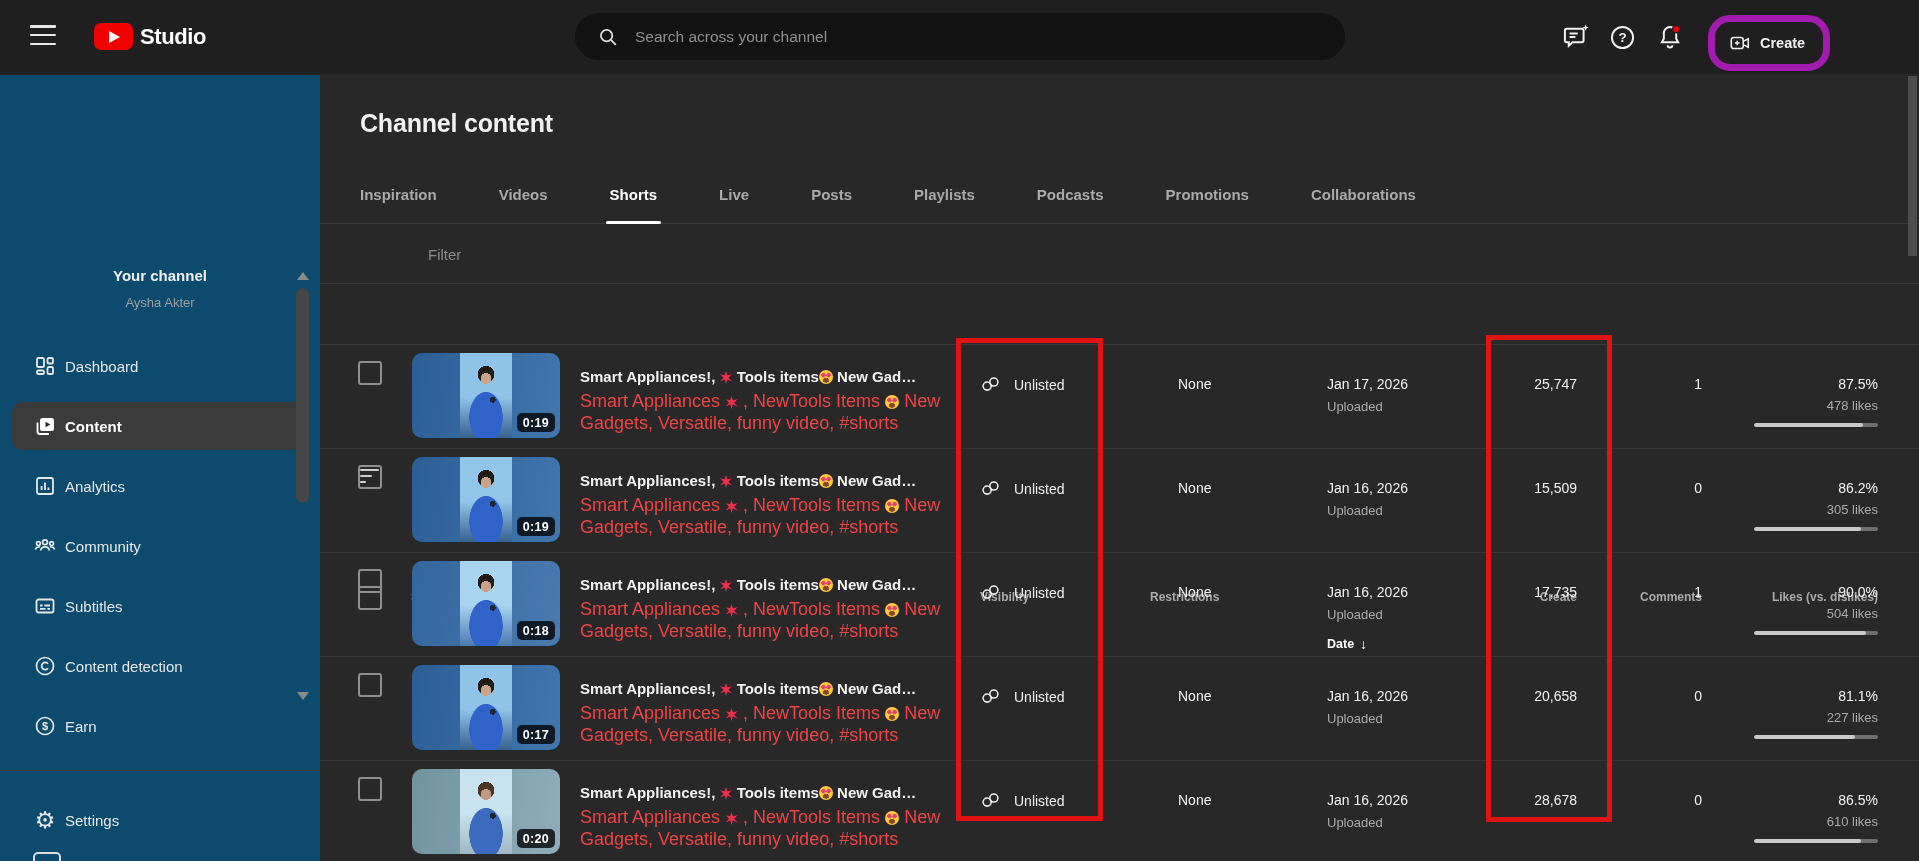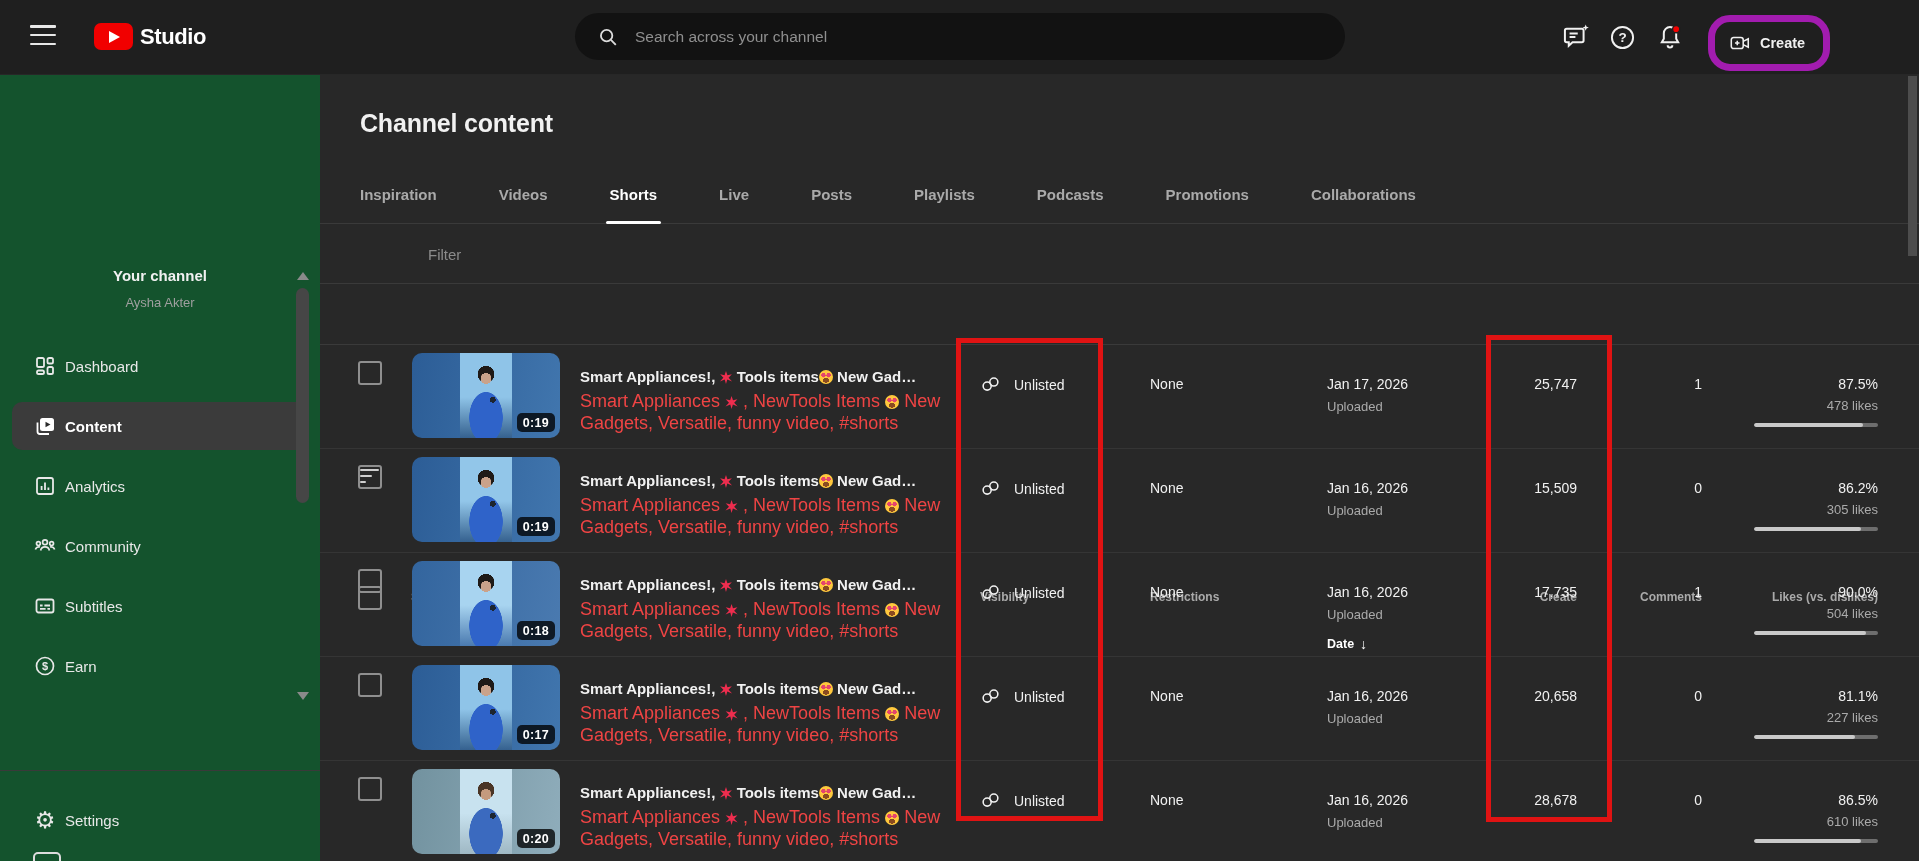--- a/index.html
+++ b/index.html
@@ -32,21 +32,21 @@
   .avatar-sm{position:absolute;left:1850px;top:18px;width:38px;height:38px;border-radius:50%;cursor:pointer;}
   .bear{background:
     radial-gradient(circle 8% at 44% 66%, #141210 97%, transparent),
     radial-gradient(circle 8% at 60% 68%, #141210 97%, transparent),
     radial-gradient(ellipse 38% 30% at 52% 62%, #2e2a27 97%, transparent),
     radial-gradient(circle 5% at 31% 27%, #1c1a18 97%, transparent),
     radial-gradient(circle 5% at 73% 30%, #1c1a18 97%, transparent),
     radial-gradient(ellipse 46% 52% at 52% 45%, #e4ddd0 97%, transparent),
     linear-gradient(160deg,#b8b3ab,#97938c);}
   
-  .sidebar{position:absolute;left:0;top:74px;width:320px;height:787px;background:#14532d;overflow:hidden;}
+  .sidebar{position:absolute;left:0;top:74px;width:320px;height:787px;background:#0c4a6e;overflow:hidden;}
   .avatar-lg{position:absolute;left:90px;top:33px;width:140px;height:140px;border-radius:50%;cursor:pointer;}
   .ch-label{position:absolute;left:0;top:193px;width:320px;text-align:center;color:#f1f1f1;
     font-size:15px;font-weight:700;}
   .ch-name{position:absolute;left:0;top:221px;width:320px;text-align:center;color:#9f9f9f;font-size:13px;}
   .side-list{position:absolute;left:0;top:268px;width:320px;}
   .side-item{height:48px;margin:0 12px 12px 12px;border-radius:10px;display:flex;align-items:center;
     cursor:pointer;color:#e8e8e8;}
   .side-item.active{background:#3b3b3b;color:#fff;}
   .side-item.active .side-label{font-weight:700;}
   .side-icon{width:24px;height:24px;margin:0 0 0 21px;display:flex;align-items:center;justify-content:center;}
@@ -106,21 +106,21 @@
       linear-gradient(180deg,var(--sky) 0 52%,var(--ground) 100%);}
   .dur{position:absolute;right:5px;bottom:6px;background:rgba(0,0,0,.78);color:#fff;
     font-size:12.5px;font-weight:700;padding:2.5px 6px;border-radius:5px;letter-spacing:.3px;}
   .tinfo{position:absolute;left:260px;top:22px;width:378px;}
   .ttitle{color:#f1f1f1;font-size:15px;line-height:21px;font-weight:600;white-space:nowrap;
     overflow:hidden;cursor:pointer;}
   .tdesc{margin-top:3px;color:#ef4444;font-size:18px;line-height:22px;height:44px;overflow:hidden;}
   .cell{position:absolute;top:30px;color:#f1f1f1;font-size:14px;line-height:20px;}
   .cell.vis{left:660px;display:flex;align-items:center;}
   .vis-icon{display:flex;margin-right:13px;}
-  .cell.res{left:830px;text-align:right;}
+  .cell.res{left:858px;text-align:right;}
   .cell.date{left:1007px;}
   .date-sub{margin-top:3px;color:#aaa;font-size:13px;}
   .cell.views{left:1105px;width:152px;text-align:right;}
   .cell.comments{left:1240px;width:142px;text-align:right;}
   .cell.likes{left:1400px;width:158px;text-align:right;}
   .likes-count{margin-top:3px;color:#aaa;font-size:13px;line-height:17px;}
   .like-bar{margin:9px 0 0 auto;width:124px;height:4px;border-radius:2px;background:#6e6e6e;overflow:hidden;}
   .like-fill{height:100%;background:#c9c9c9;border-radius:2px;}
   
   .anno{position:absolute;border:5px solid #e01313;z-index:10;pointer-events:none;}
@@ -260,20 +260,31 @@
               <rect x="3.5" y="5.5" width="17" height="13" rx="2"></rect>
               <path d="M7 11.5 h2.6 M11.4 11.5 h5.6 M7 14.8 h5.6 M14.4 14.8 h2.6"></path>
             </g>
           </svg>
         </span>
     <span class="side-label">Subtitles</span>
   </div>
       <div class="side-item">
     <span class="side-icon">
           <svg width="24" height="24" viewBox="0 0 24 24">
+            <g fill="none" stroke="#e8e8e8" stroke-width="1.7">
+              <circle cx="12" cy="12" r="8.5"></circle>
+              <path d="M15 9.7 a3.6 3.6 0 1 0 0 4.6"></path>
+            </g>
+          </svg>
+        </span>
+    <span class="side-label">Content detection</span>
+  </div>
+      <div class="side-item">
+    <span class="side-icon">
+          <svg width="24" height="24" viewBox="0 0 24 24">
             <circle cx="12" cy="12" r="8.5" fill="none" stroke="#e8e8e8" stroke-width="1.7"></circle>
             <text x="12" y="16.2" text-anchor="middle" font-size="11" font-weight="bold" fill="#e8e8e8" font-family="Liberation Sans, sans-serif">$</text>
           </svg>
         </span>
     <span class="side-label">Earn</span>
   </div>
     </div>
   <div class="side-divider"></div>
   <div class="side-footer">
       <div class="side-item">

